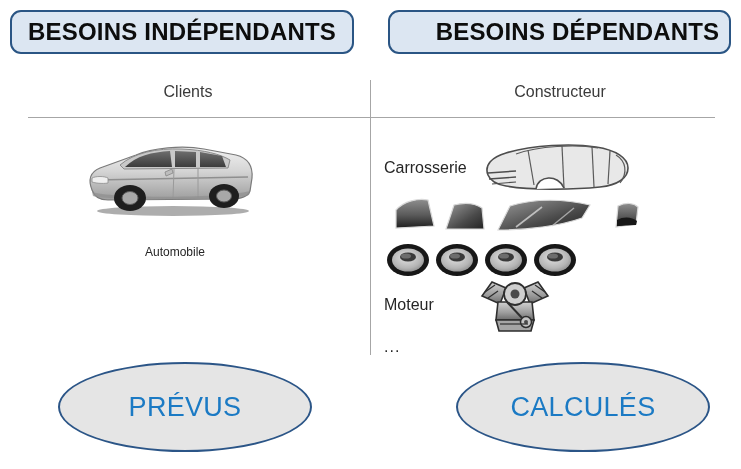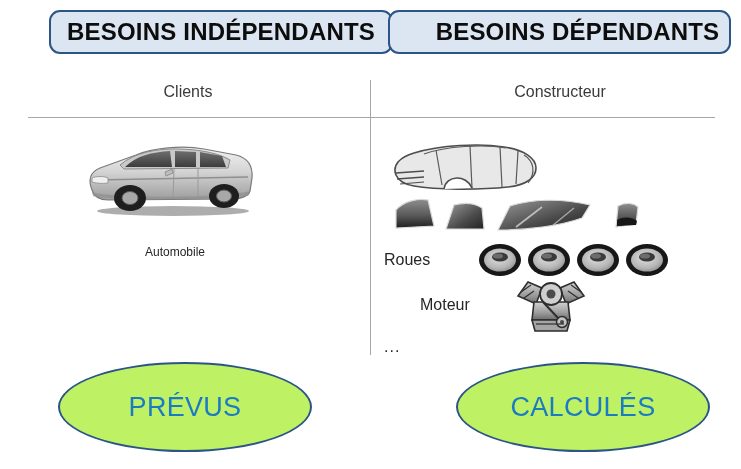--- a/index.html
+++ b/index.html
@@ -22,21 +22,21 @@
     top: 10px;
     height: 44px;
     box-sizing: border-box;
     background: #dce6f2;
     border: 2px solid #2a5584;
     border-radius: 11px;
     display: flex;
     align-items: center;
     justify-content: center;
   }
-  #box-independants { left: 10px; width: 344px; margin-left: 39px; }
+  #box-independants { left: 10px; width: 344px; }
   #box-dependants  { left: 388px; width: 343px; padding-left: 36px; }
   .header-label {
     font-family: "Liberation Sans", sans-serif;
     font-weight: bold;
     font-size: 24px;
     letter-spacing: 0.2px;
     color: #0d0d0d;
     white-space: nowrap;
   }
 
@@ -103,35 +103,35 @@
     width: 92px;
     flex: none;
   }
   .part-art {
     display: flex;
     align-items: center;
   }
   #row-carrosserie { top: 148px; }
   #row-vitres      { top: 196px; }
   #row-roues       { top: 240px; }
-  #row-moteur      { top: 285px; margin-left: 36px; }
+  #row-moteur      { top: 285px; }
   #row-ellipsis    { top: 327px; }
   #label-ellipsis {
     font-size: 16px;
     color: #262626;
     letter-spacing: 1px;
   }
 
   
   .result-ellipse {
     position: absolute;
     top: 362px;
     height: 90px;
     box-sizing: border-box;
-    background: #bef264;
+    background: #e5e5e5;
     border: 2px solid #2b5587;
     border-radius: 50%;
     display: flex;
     align-items: center;
     justify-content: center;
   }
   #ellipse-prevus   { left: 58px;  width: 254px; }
   #ellipse-calcules { left: 456px; width: 254px; align-items: center; }
   .result-label {
     font-size: 27px;
@@ -200,20 +200,21 @@
     <ellipse cx="146" cy="60" rx="15" ry="12" fill="#1e1e1e"></ellipse>
     <ellipse cx="146" cy="60" rx="7.5" ry="6" fill="#a8a8a8" stroke="#5c5c5c" stroke-width="1"></ellipse>
 
     <path d="M94,33 l-7,3 l1,4 l7,-3 z" fill="#bdbdbd" stroke="#858585" stroke-width="0.8"></path>
   </svg>
 </div>
 
 <div id="label-automobile">Automobile</div>
 
 <div class="part-row" id="row-carrosserie">
+  <span class="part-label">Carrosserie</span>
   <span class="part-art">
     <svg viewBox="0 0 160 54" width="160" height="54" aria-hidden="true">
       <path d="M12,34 C8,24 16,16 30,12 C56,4 96,2 120,6
                C140,9 152,17 152,27 C152,37 142,44 124,46
                C96,49 52,49 30,45 C18,43 14,39 12,34 Z" fill="#e8e8e8" stroke="#4d4d4d" stroke-width="1.6"></path>
 
       <path d="M40,13 C62,5 100,3 122,7" stroke="#5a5a5a" stroke-width="1.2" fill="none"></path>
       <path d="M52,9 L58,44" stroke="#5a5a5a" stroke-width="1.2" fill="none"></path>
       <path d="M86,5 L88,47" stroke="#5a5a5a" stroke-width="1.2" fill="none"></path>
       <path d="M116,6 L118,46" stroke="#5a5a5a" stroke-width="1.2" fill="none"></path>
@@ -255,21 +256,20 @@
       <path d="M132,31 L158,11" stroke="#cfcfcf" stroke-width="1.6" fill="none" opacity="0.85"></path>
       <path d="M168,30 L190,12" stroke="#cfcfcf" stroke-width="1.4" fill="none" opacity="0.7"></path>
 
       <path d="M232,31 L234,10 C242,6 250,7 254,11 L252,28 Z" fill="url(#gl1)" stroke="#d9d9d9" stroke-width="1.2"></path>
       <path d="M233,24 C240,20 248,21 253,25 L252,29 L233,30 Z" fill="#171717"></path>
     </svg>
   </span>
 </div>
 
 <div class="part-row" id="row-roues">
-  <span class="part-label">Roues</span>
   <span class="part-art">
     <svg viewBox="0 0 200 40" width="200" height="40" aria-hidden="true">
       <defs>
         <radialGradient id="rimGrad" cx="45%" cy="40%" r="65%">
           <stop offset="0%" stop-color="#e2e2e2"></stop>
           <stop offset="70%" stop-color="#b5b5b5"></stop>
           <stop offset="100%" stop-color="#8f8f8f"></stop>
         </radialGradient>
       </defs>
       <g>

